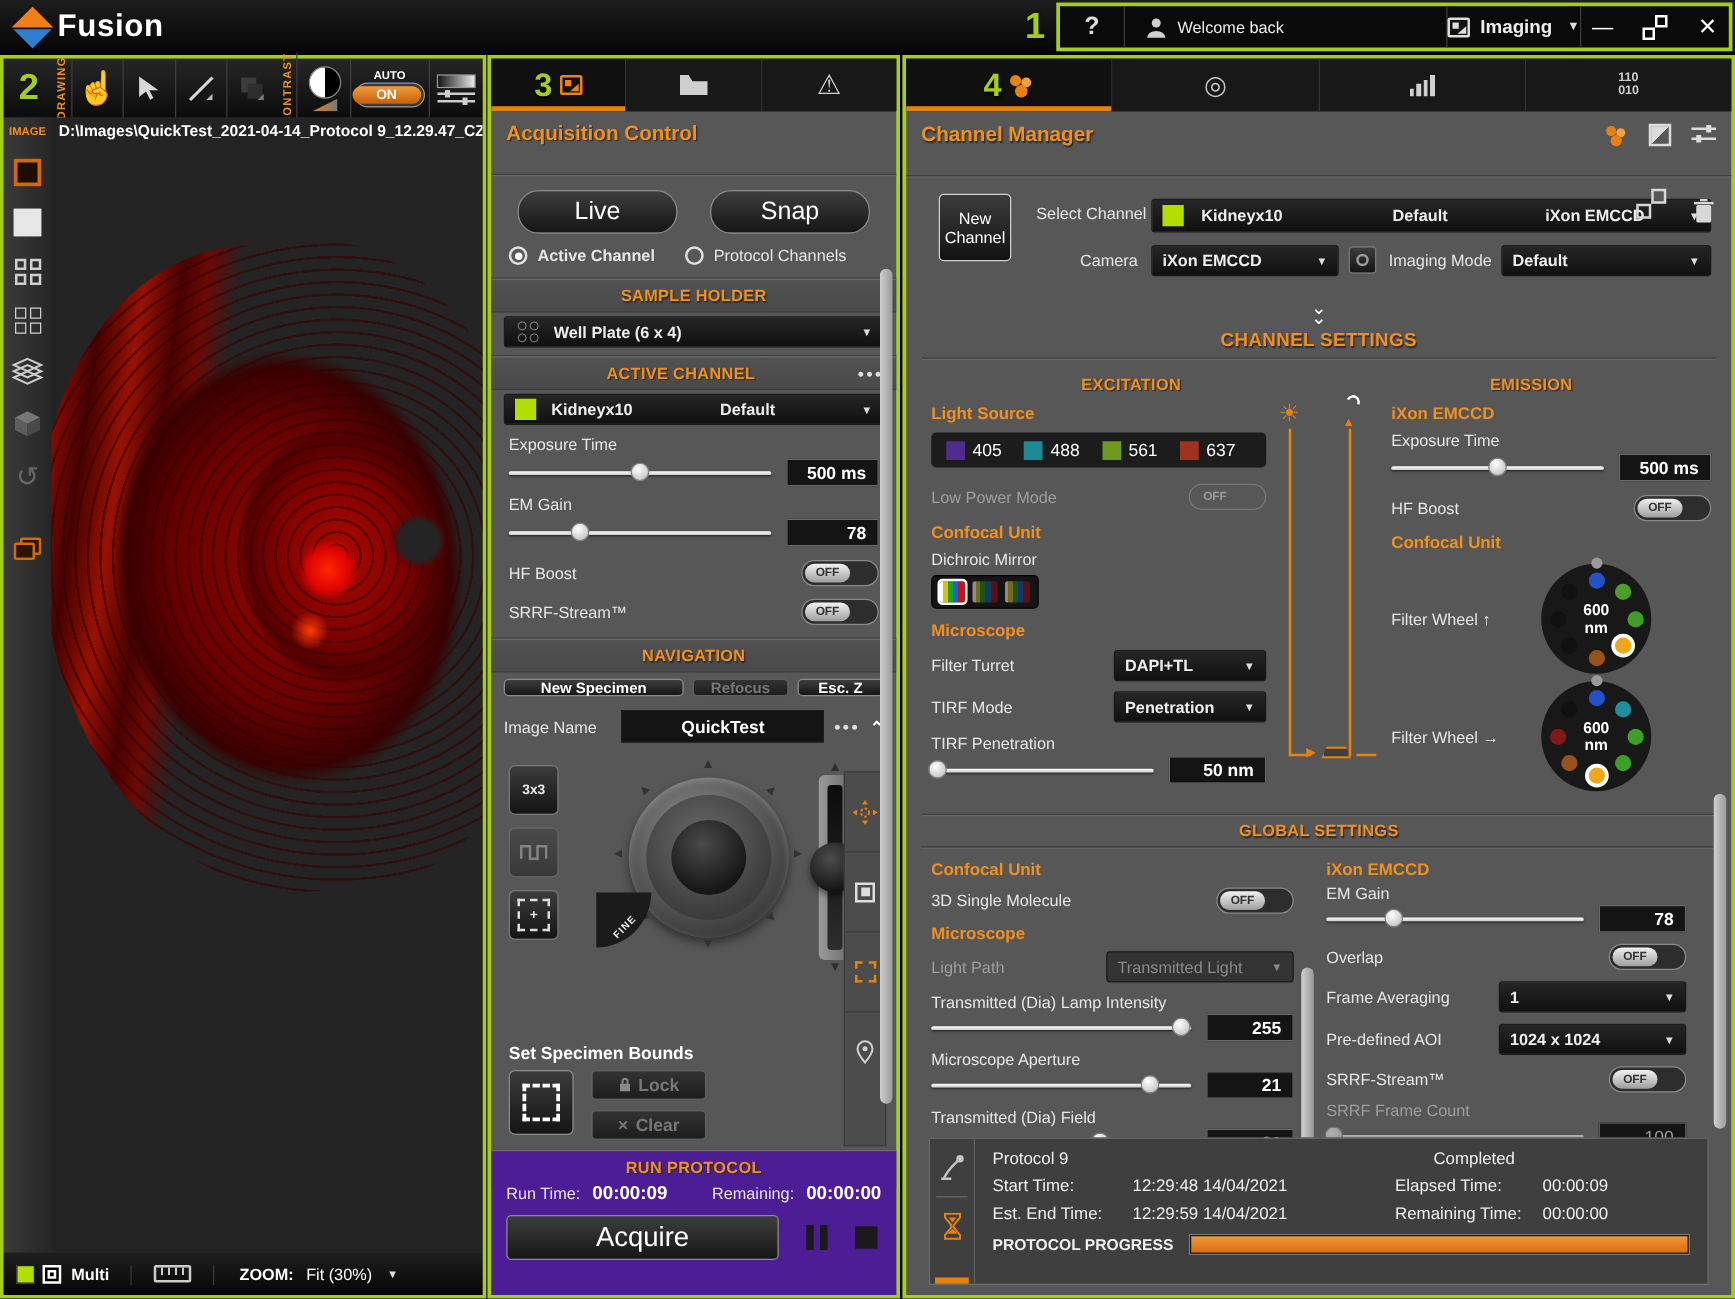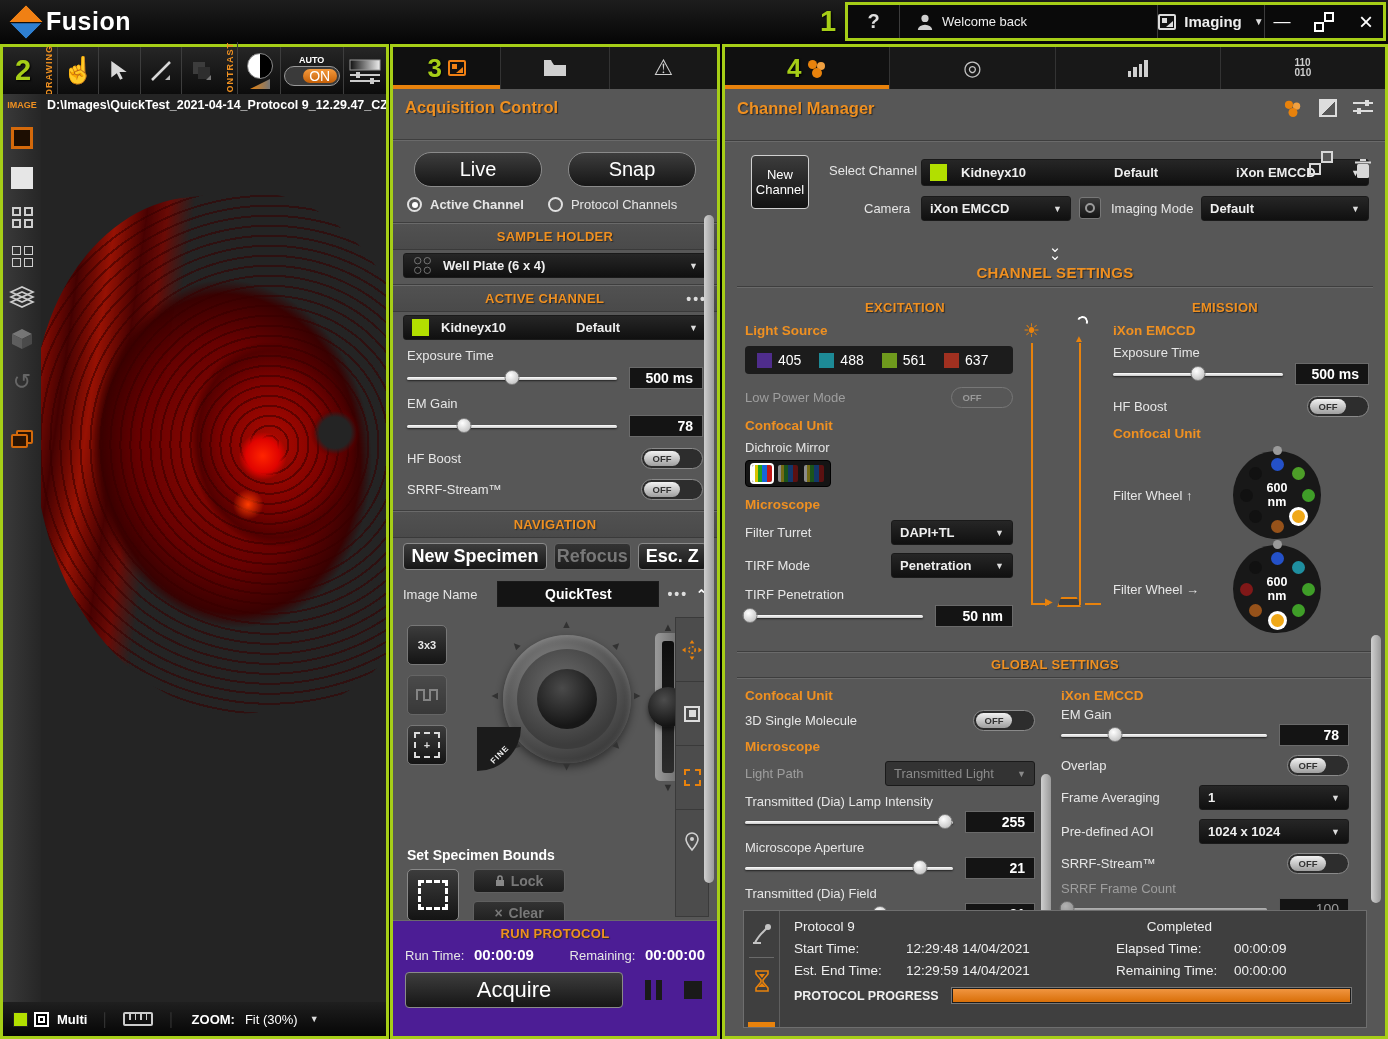--- a/index.html
+++ b/index.html
@@ -67,22 +67,22 @@
   .swatch{width:17px;height:17px;flex:none}
   
   #toolbar2{position:absolute;left:0;top:0;right:0;height:47px;background:linear-gradient(#262626,#0c0c0c);display:flex;align-items:center}
   .vlabel{writing-mode:vertical-rl;transform:rotate(180deg);color:#ef9021;font-size:9px;font-weight:bold;letter-spacing:1px;margin:0 3px}
   .tseg{height:100%;display:flex;align-items:center;justify-content:center;border-left:1px solid #3d3d3d}
   .cursor-svg,.levels-svg{display:block}
   .contrast-ic{width:26px;height:26px;border-radius:50%;background:linear-gradient(90deg,#fff 50%,#000 50%);border:1px solid #888}
   .auto-wrap{display:flex;flex-direction:column;align-items:center;gap:1px}
   .auto-lbl{color:#fff;font-size:9px;font-weight:bold}
   .auto-pill{width:56px;height:20px;border-radius:10px;background:#3a3a3a;border:1px solid #999;position:relative}
-  .auto-pill .on{position:absolute;right:2px;top:2px;width:34px;height:14px;border-radius:8px;background:linear-gradient(#f59a3c,#c56008);
-      color:#fff;font-size:14px;font-weight:normal;display:flex;align-items:center;justify-content:center}
+  .auto-pill .on{position:absolute;right:2px;top:2px;width:55px;height:14px;border-radius:8px;background:linear-gradient(#f59a3c,#c56008);
+      color:#fff;font-size:11px;font-weight:bold;display:flex;align-items:center;justify-content:center}
   #sidebar2{position:absolute;left:0;top:47px;bottom:0;width:38px;background:linear-gradient(90deg,#3a3a3a,#262626);display:flex;flex-direction:column;align-items:center}
   .side-lbl{color:#ef9021;font-size:9px;font-weight:bold;margin:6px 0 8px}
   .side-ic{margin:9px 0}
   .sq-ic{width:22px;height:22px;border:3px solid #c7c7c7}
   .sq-ic.orange{border-color:#d4690b;background:#1d0e02}
   .sq-ic.fill{background:#e6e6e6}
   .grid-ic{display:grid;grid-template-columns:9px 9px;grid-template-rows:9px 9px;gap:3px}
   .grid-ic i{border:2px solid #cfcfcf}
   .grid-ic.small i{border-width:1.5px}
   .gallery-ic{position:relative;width:22px;height:18px}
@@ -119,21 +119,21 @@
   .bars-ic i{width:3.5px;background:#cfcfcf}
   .binary-ic{color:#cfcfcf;font-size:10px;font-weight:bold;line-height:10px;text-align:left}
   .aperture-ic{color:#c4c4c4;font-size:21px}
   .dotclu{position:relative;width:20px;height:20px}
   .dotclu i{position:absolute;border-radius:50%;background:#e8820c}
   .dotclu i:nth-child(1){width:9px;height:9px;left:1px;top:2px}
   .dotclu i:nth-child(2){width:8px;height:8px;right:2px;top:4px;background:#f0a040}
   .dotclu i:nth-child(3){width:10px;height:10px;left:5px;bottom:0}
   
   .row{display:flex;align-items:center}
-  .nav-btn{height:27px;font-size:18px}
+  .nav-btn{height:14px;font-size:12px}
   .namefield{background:#141414;border:1px solid #1a1a1a;color:#fff;font-size:14px;font-weight:bold;text-align:center;height:26px;display:flex;align-items:center;justify-content:center}
   .joy{position:relative;width:128px;height:128px;border-radius:50%;
        background:radial-gradient(circle at 42% 35%,#8f8f8f,#4e4e4e 58%,#383838 78%);box-shadow:inset 0 2px 6px rgba(255,255,255,.25),0 4px 8px rgba(0,0,0,.45)}
   .joy .mid{position:absolute;inset:14px;border-radius:50%;background:radial-gradient(circle at 45% 38%,#6c6c6c,#3c3c3c 70%)}
   .joy .knob2{position:absolute;inset:34px;border-radius:50%;background:radial-gradient(circle at 42% 32%,#4a4a4a,#171717 70%)}
   .jarr{position:absolute;left:50%;top:50%;margin:-9px 0 0 -6px;color:#323232;font-size:11px}
   .fine-wedge{position:absolute;left:-26px;bottom:-8px;width:44px;height:44px;background:#1b1b1b;border-radius:100% 0 0 0;transform:rotate(180deg)}
   .fine-wedge span{position:absolute;left:10px;top:12px;transform:rotate(135deg);color:#eee;font-size:8px;font-weight:bold;letter-spacing:1px}
   .zsl{position:relative;width:26px;height:148px;border-radius:5px;background:linear-gradient(90deg,#9a9a9a,#6a6a6a);padding:4px}
   .zsl .groove{position:absolute;left:7px;right:7px;top:8px;bottom:8px;background:linear-gradient(#0c0c0c,#2c2c2c);border-radius:3px}

